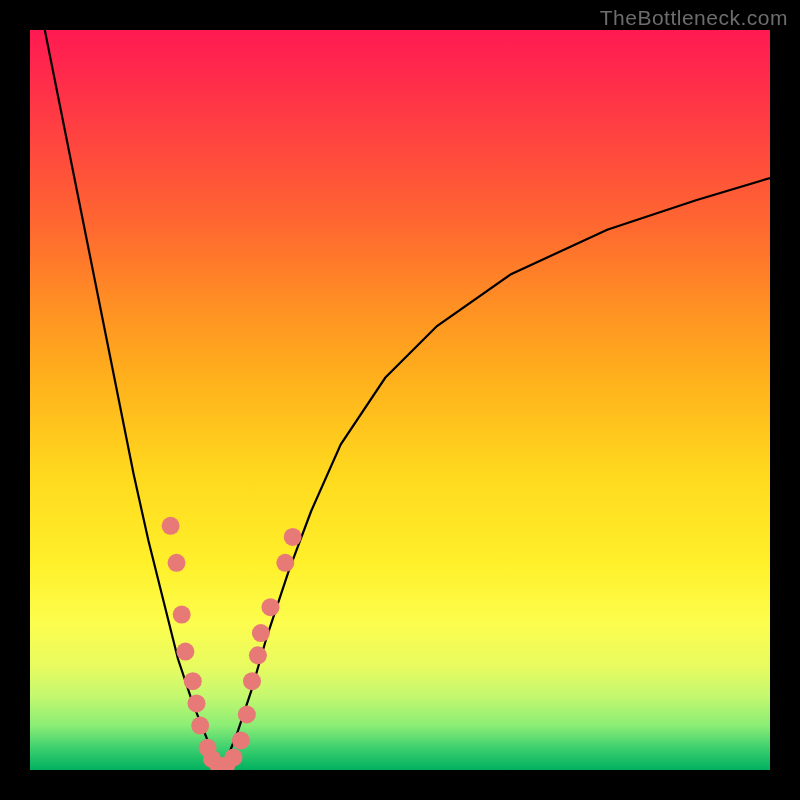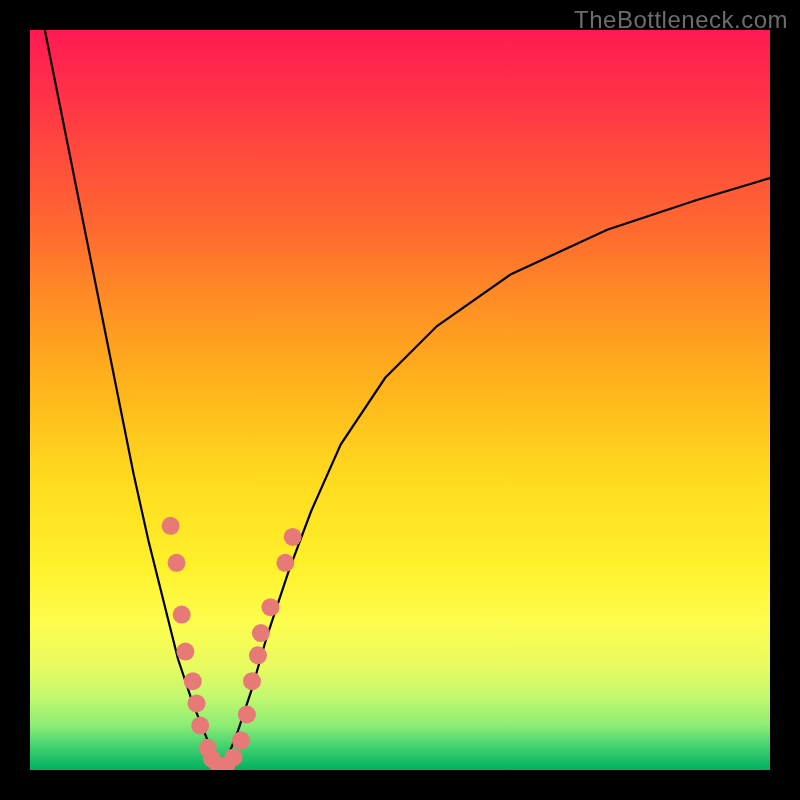--- a/index.html
+++ b/index.html
@@ -39,21 +39,21 @@
       #8bed75 94%,
       #3ed06f 97%,
       #00b060 100%
     );
   }
   .watermark {
     position: absolute;
     top: 6px;
     right: 12px;
     color: #6d6d6d;
-    font-size: 24px;
+    font-size: 21px;
     letter-spacing: 0.5px;
     user-select: none;
   }
   svg {
     position: absolute;
     left: 0;
     top: 0;
   }
 </style>
 </head>

